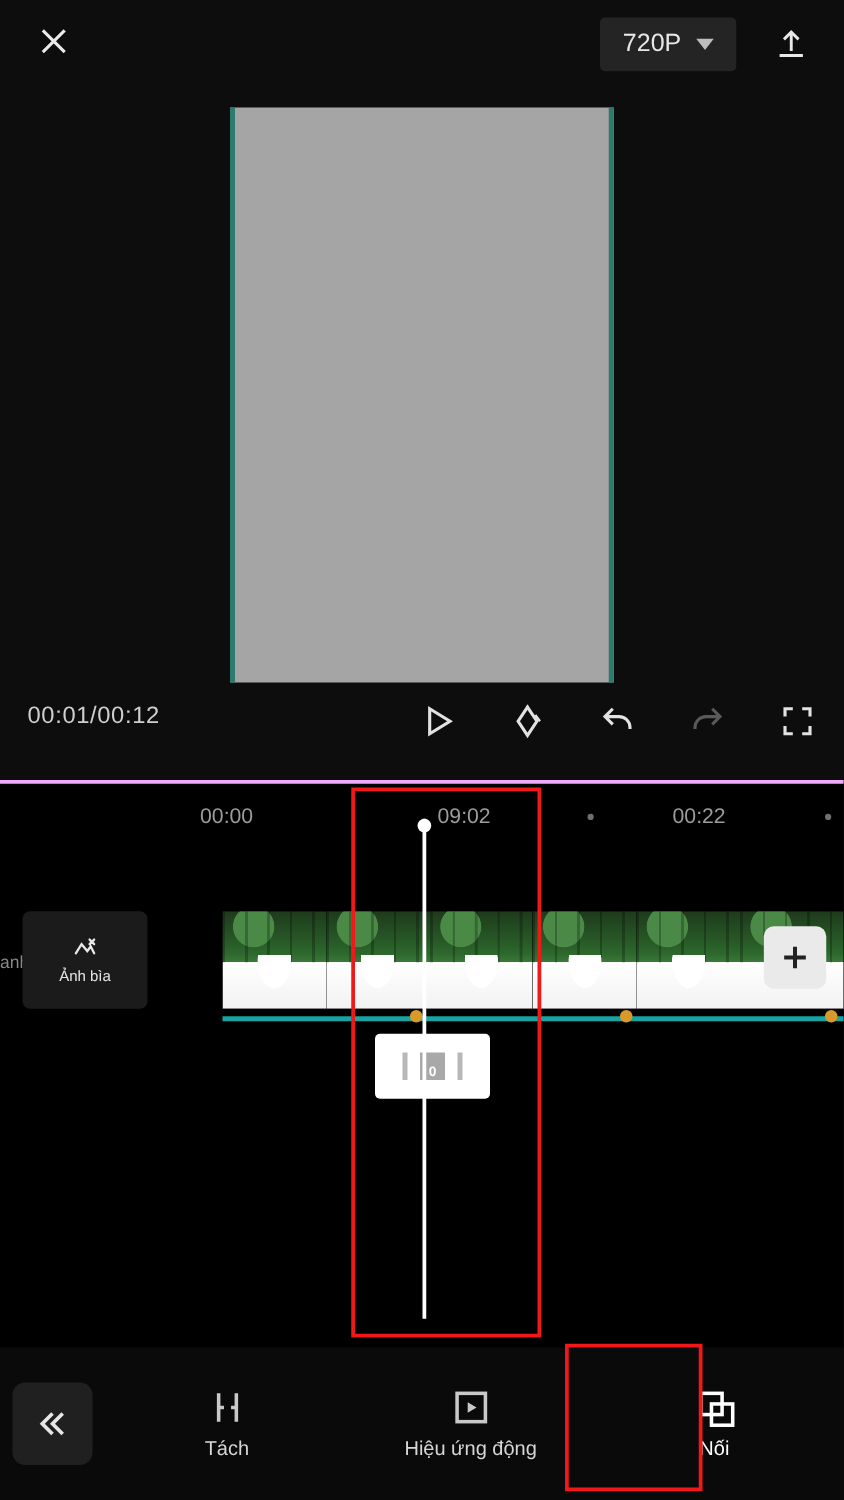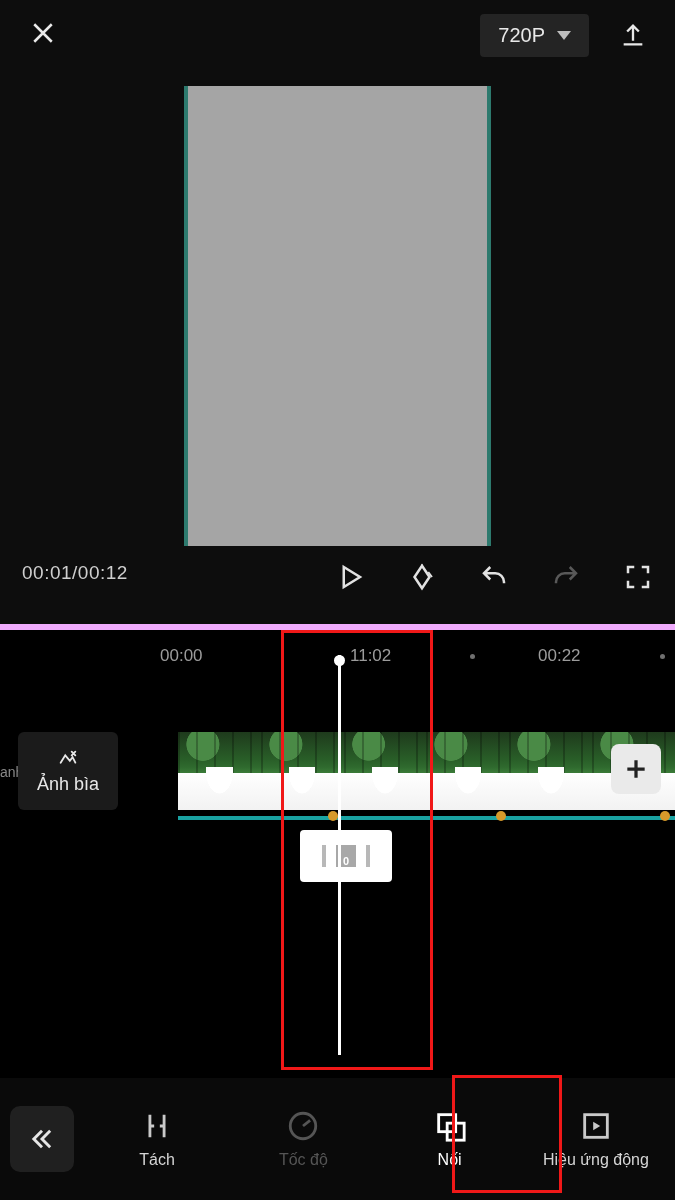--- a/index.html
+++ b/index.html
@@ -12,28 +12,28 @@
 .chev-down{width:0;height:0;border-left:7px solid transparent;border-right:7px solid transparent;border-top:9px solid #bdbdbd}
 .export-ic{display:flex;flex-direction:column;align-items:center}
 .export-ic svg{width:28px;height:28px;stroke:#e8e8e8;stroke-width:2;fill:none}
 .preview{flex:0 0 492px;display:flex;align-items:center;justify-content:center}
 .preview-frame{width:307px;height:460px;background:#a5a5a5;border-left:4px solid #2d7a6e;border-right:4px solid #2d7a6e;position:relative}
 .controls{height:62px;display:flex;align-items:flex-start;padding:0 22px 8px 22px}
 .time{font-size:19px;color:#cfcfcf;letter-spacing:.5px}
 .ctrl-icons{margin-left:auto;display:flex;align-items:center;gap:42px}
 .ctrl-icons svg{width:30px;height:30px;stroke:#e2e2e2;stroke-width:2;fill:none}
 .ctrl-icons .dim svg{stroke:#595959}
-.timeline{flex:1;background:#000;position:relative;border-top:6px solid #f0abfc;padding-top:12px}
+.timeline{flex:1;background:#000;position:relative;border-top:3px solid #f0abfc;padding-top:12px}
 .ruler{height:28px;display:flex;align-items:center;position:relative;font-size:17px;color:#9c9c9c}
 .ruler-lbl{position:absolute}
 .ruler-dot{position:absolute;width:5px;height:5px;border-radius:50%;background:#6f6f6f;top:12px}
 .track-area{position:relative;height:160px;margin-top:30px}
 .cover-card{position:absolute;left:18px;top:32px;width:100px;height:78px;background:#1b1b1b;border-radius:6px;display:flex;flex-direction:column;align-items:center;justify-content:center;gap:4px}
 .cover-card svg{width:22px;height:22px;stroke:#e8e8e8;stroke-width:2;fill:none}
-.cover-card span{font-size:18px;color:#e8e8e8}
+.cover-card span{font-size:12px;color:#e8e8e8}
 .edge-lbl{position:absolute;left:0;top:64px;font-size:14px;color:#888}
 .clips{position:absolute;left:178px;top:32px;right:0;height:78px;display:flex}
 .clip{height:78px;position:relative;overflow:hidden}
 .clip-bg{position:absolute;inset:0;background:linear-gradient(180deg,#1e3a1c 0%,#295e28 35%,#2f6a2e 45%,#3a7a38 52%,#ffffff 52%,#f2f2f2 100%)}
 .clip-bg::before{content:"";position:absolute;left:0;right:0;top:0;height:52%;background:repeating-linear-gradient(90deg,rgba(0,0,0,.25) 0 2px,transparent 2px 18px),radial-gradient(circle at 30% 30%,#4a8a46 0 25%,transparent 26%)}
 .clip-bg::after{content:"";position:absolute;left:22%;right:22%;bottom:0;height:55%;background:radial-gradient(ellipse at 50% 10%,#fff 0 40%,transparent 41%);filter:blur(.3px)}
 .kf-bar{position:absolute;left:178px;right:0;top:116px;height:4px;background:#1aa3a3}
 .kf-dot{position:absolute;top:111px;width:10px;height:10px;border-radius:50%;background:#d79a2b}
 .add-btn{position:absolute;right:14px;top:44px;width:50px;height:50px;background:#eaeaea;border-radius:8px;display:flex;align-items:center;justify-content:center}
 .add-btn svg{width:26px;height:26px;stroke:#222;stroke-width:3;fill:none}
@@ -100,21 +100,21 @@
           </svg></div>
       <div><svg viewBox="0 0 24 24">
             <path d="M4 9V4h5M20 9V4h-5M4 15v5h5M20 15v5h-5"></path>
           </svg></div>
     </div>
   </div>
 
   <div class="timeline">
     <div class="ruler">
       <span class="ruler-lbl" style="left:160px">00:00</span>
-      <span class="ruler-lbl" style="left:350px">11:02</span>
+      <span class="ruler-lbl" style="left:350px">09:02</span>
       <span class="ruler-dot" style="left:470px"></span>
       <span class="ruler-lbl" style="left:538px">00:22</span>
       <span class="ruler-dot" style="left:660px"></span>
     </div>
 
     <div class="track-area">
       <span class="edge-lbl">anh</span>
       <div class="cover-card">
         <svg viewBox="0 0 24 24">
             <path d="M4 16l5-8 5 6 3-4 3 6M16 4l4 4M20 4l-4 4" stroke-linecap="round"></path>
@@ -163,39 +163,32 @@
       <svg viewBox="0 0 24 24">
           <path d="M12 5l-7 7 7 7M19 5l-7 7 7 7"></path>
         </svg>
     </div>
     <div class="tool">
       <svg viewBox="0 0 24 24">
           <path d="M7 4v16M17 4v16M7 12h3M14 12h3"></path>
         </svg>
       <span>Tách</span>
     </div>
-    <div class="tool dim">
+    <div class="tool">
       <svg viewBox="0 0 24 24">
-          <circle cx="12" cy="12" r="9"></circle>
-          <path d="M12 12l5-4"></path>
+          <rect x="4" y="4" width="16" height="16"></rect>
+          <path d="M10 9l5 3-5 3z" fill="#c9c9c9" stroke="none"></path>
         </svg>
-      <span>Tốc độ</span>
+      <span>Hiệu ứng động</span>
     </div>
     <div class="tool active">
       <svg viewBox="0 0 24 24">
           <rect x="4" y="4" width="12" height="12"></rect>
           <rect x="10" y="10" width="12" height="12"></rect>
         </svg>
       <span>Nối</span>
-    </div>
-    <div class="tool">
-      <svg viewBox="0 0 24 24">
-          <rect x="4" y="4" width="16" height="16"></rect>
-          <path d="M10 9l5 3-5 3z" fill="#c9c9c9" stroke="none"></path>
-        </svg>
-      <span>Hiệu ứng động</span>
     </div>
   </div>
 
   <div class="playhead"></div>
   <div class="hl-box1"></div>
   <div class="hl-box2"></div>
 </div>
 
 </body></html>

